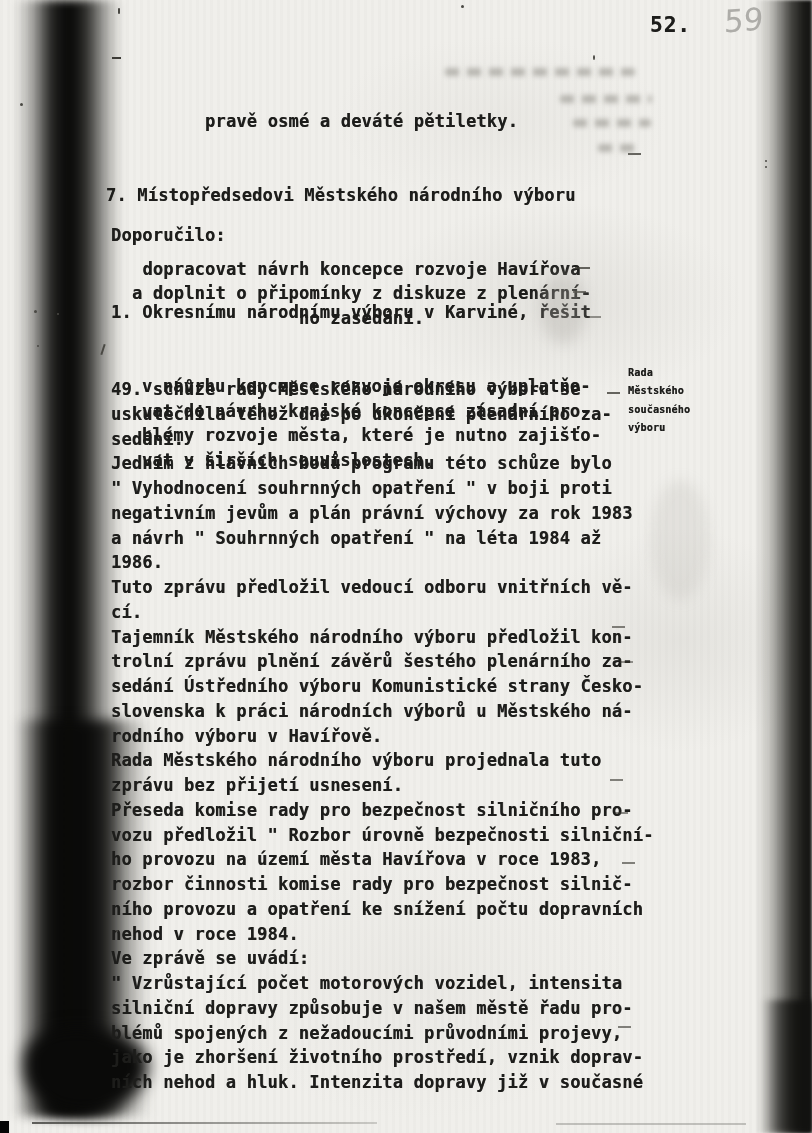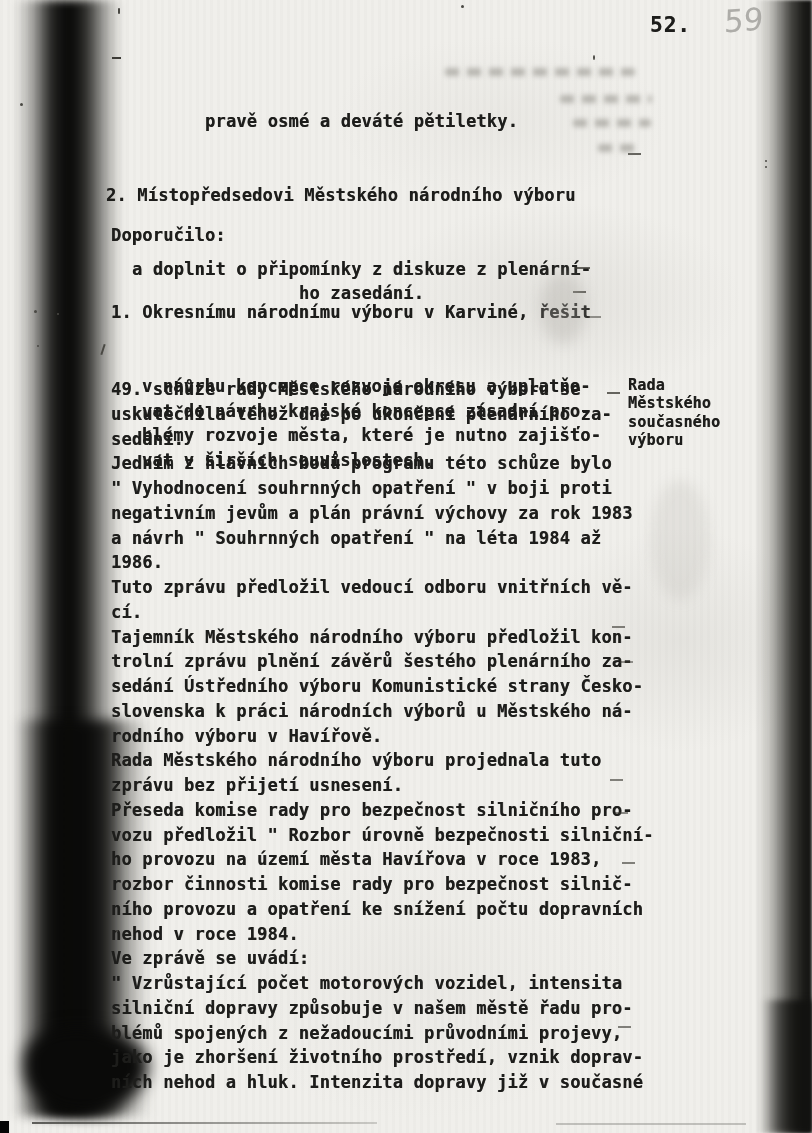--- a/index.html
+++ b/index.html
@@ -57,22 +57,22 @@
   .pad26{padding-left:26px;text-align:center;}
   .pad31{padding-left:31px;}
   .tline{white-space:pre;}
   .pagenum-typed{position:absolute;left:650px;top:13px;font-size:21px;letter-spacing:1px;}
   .pagenum-hand{
     position:absolute;left:724px;top:2px;
     font-family:"DejaVu Sans",sans-serif;font-weight:400;font-size:31px;
     color:#a3a29e;transform:rotate(-4deg) skewX(-6deg);opacity:0.85;
   }
   .margin-note{
-    position:absolute;left:628px;top:376px;line-height:18.3px;
-    font-size:15px;letter-spacing:0.2px;white-space:pre;
+    position:absolute;left:628px;top:364px;line-height:18.3px;
+    font-size:10px;letter-spacing:0.2px;white-space:pre;
   }
   
   .us{position:absolute;width:13px;height:2px;background:#37352f;opacity:0.75;display:block;}
   .spk{position:absolute;width:3px;height:3px;background:#4a4944;border-radius:50%;display:block;}
   .dash{position:absolute;width:9px;height:2px;background:#3c3b36;display:block;}
   .slash{position:absolute;width:2px;height:11px;background:#4a4944;transform:rotate(18deg);display:block;}
   .bleed{position:absolute;height:8px;border-radius:3px;filter:blur(2.5px);
     background:repeating-linear-gradient(90deg, rgba(142,140,133,0.55) 0 14px, rgba(0,0,0,0) 14px 22px);display:block;}
   .mottle{position:absolute;background:rgba(175,173,166,0.35);border-radius:50%;filter:blur(7px);display:block;}
   .bline{position:absolute;height:2px;display:block;}
@@ -87,22 +87,22 @@
   <span class="band-left-lower"></span>
   <span class="band-left-blob"></span>
   <span class="band-right"></span>
   <span class="band-right-lower"></span>
 
   <div class="typed pagenum-typed">52.</div>
   <div class="pagenum-hand">59</div>
 
   <div class="typed blk" style="left:106px;top:60px;">
     <div class="tline pad26">pravě osmé a deváté pětiletky.</div>
-    <div class="tline">2. Místopředsedovi Městského národního výboru</div>
-    <div class="pad26"><div class="tline">a doplnit o připomínky z diskuze z plenární-</div><div class="tline">ho zasedání.</div></div>
+    <div class="tline">7. Místopředsedovi Městského národního výboru</div>
+    <div class="pad26"><div class="tline">dopracovat návrh koncepce rozvoje Havířova</div><div class="tline">a doplnit o připomínky z diskuze z plenární-</div><div class="tline">ho zasedání.</div></div>
   </div>
 
   <div class="typed blk" style="left:111px;top:223px;">Doporučilo:</div>
 
   <div class="typed blk" style="left:111px;top:251px;">
     <div class="tline">1. Okresnímu národnímu výboru v Karviné, řešit</div>
     <div class="pad31"><div class="tline">v návrhu koncepce rozvoje okresu a uplatňo-</div><div class="tline">vat do návrhu krajské koncepce zásadní pro-</div><div class="tline">blémy rozvoje města, které je nutno zajišťo-</div><div class="tline">vat v širších souvislostech.</div></div>
   </div>
 
   <div class="typed blk blk49" style="left:111px;top:377px;"><div class="tline">49. schůze rady Městského národního výboru se</div><div class="tline">uskutečnila téhož dne po ukončení plenárního za-</div><div class="tline">sedání.</div><div class="tline">Jedním z hlavních bodů programu této schůze bylo</div><div class="tline">" Vyhodnocení souhrnných opatření " v boji proti</div><div class="tline">negativním jevům a plán právní výchovy za rok 1983</div><div class="tline">a návrh " Souhrnných opatření " na léta 1984 až</div><div class="tline">1986.</div><div class="tline">Tuto zprávu předložil vedoucí odboru vnitřních vě-</div><div class="tline">cí.</div><div class="tline">Tajemník Městského národního výboru předložil kon-</div><div class="tline">trolní zprávu plnění závěrů šestého plenárního za-</div><div class="tline">sedání Ústředního výboru Komunistické strany Česko-</div><div class="tline">slovenska k práci národních výborů u Městského ná-</div><div class="tline">rodního výboru v Havířově.</div><div class="tline">Rada Městského národního výboru projednala tuto</div><div class="tline">zprávu bez přijetí usnesení.</div><div class="tline">Přeseda komise rady pro bezpečnost silničního pro-</div><div class="tline">vozu předložil " Rozbor úrovně bezpečnosti silniční-</div><div class="tline">ho provozu na území města Havířova v roce 1983,</div><div class="tline">rozbor činnosti komise rady pro bezpečnost silnič-</div><div class="tline">ního provozu a opatření ke snížení počtu dopravních</div><div class="tline">nehod v roce 1984.</div><div class="tline">Ve zprávě se uvádí:</div><div class="tline">" Vzrůstající počet motorových vozidel, intensita</div><div class="tline">silniční dopravy způsobuje v našem městě řadu pro-</div><div class="tline">blémů spojených z nežadoucími průvodními projevy,</div><div class="tline">jako je zhoršení životního prostředí, vznik doprav-</div><div class="tline">ních nehod a hluk. Intenzita dopravy již v současné</div></div>

